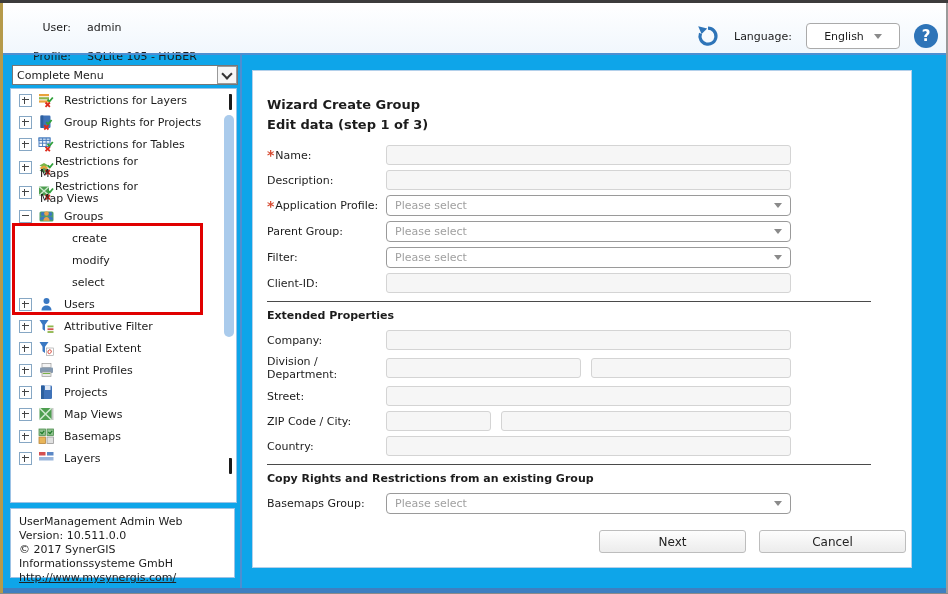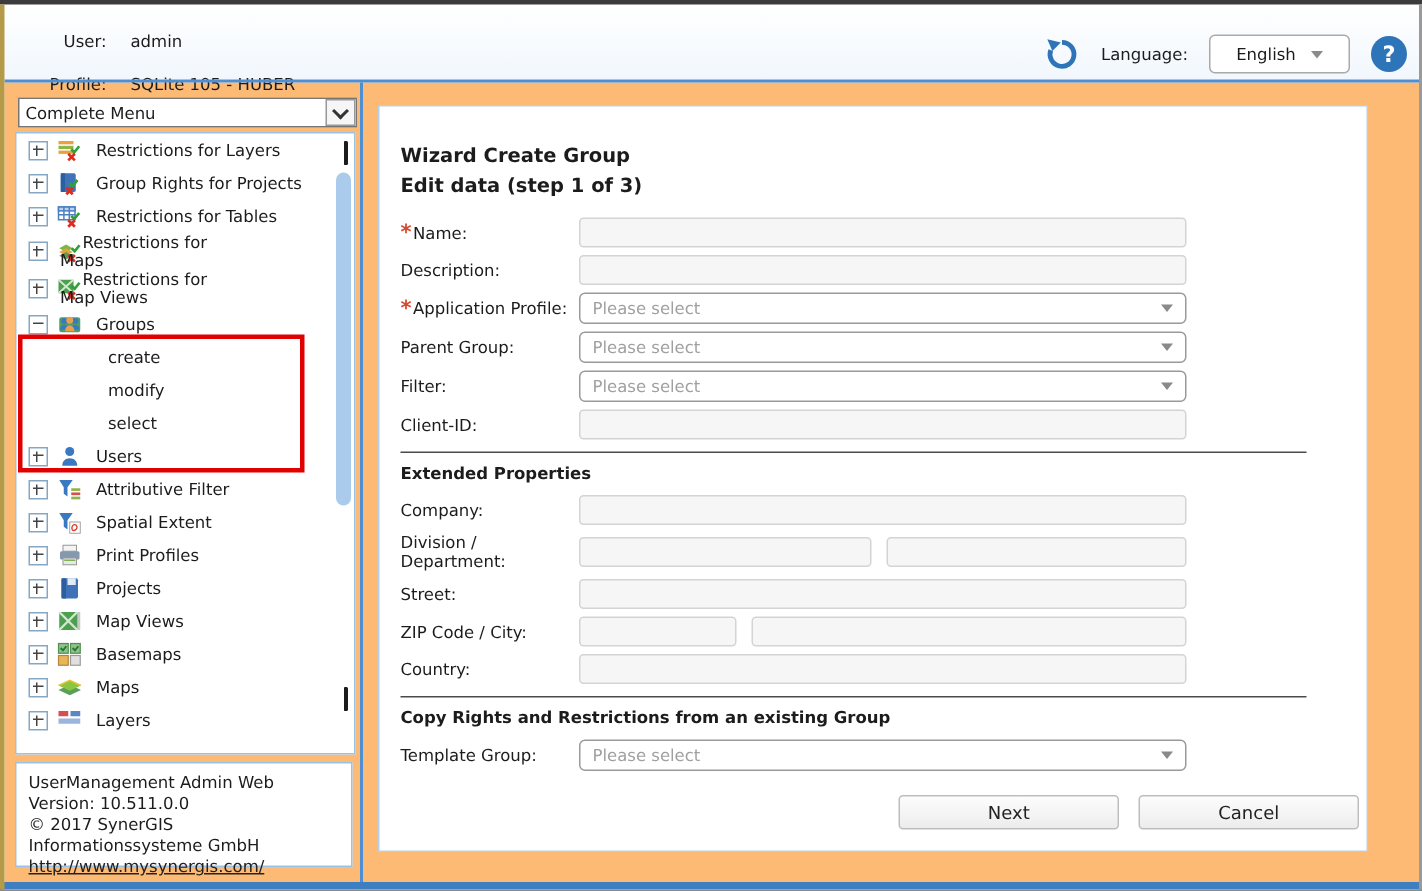--- a/index.html
+++ b/index.html
@@ -16,21 +16,21 @@
   .header-sep{position:absolute;left:3px;top:53px;right:2px;height:2px;background:#4e8ed1;z-index:3;}
   .userinfo{position:absolute;left:10px;top:18px;display:grid;grid-template-columns:58px auto;column-gap:5px;row-gap:3px;gap:16px;}
   .userinfo .lab{text-align:right;}
   .hdr-right{position:absolute;right:8px;top:20px;display:flex;align-items:center;gap:14px;}
   .refresh{width:24px;height:24px;cursor:pointer;}
   .lang-select{width:92px;height:24px;border:1px solid #aaa;border-radius:4px;background:#fff;display:flex;align-items:center;justify-content:center;gap:10px;cursor:pointer;}
   .caret-dn{width:0;height:0;border-left:4px solid transparent;border-right:4px solid transparent;border-top:5px solid #8a8a8a;}
   .help{width:24px;height:24px;border-radius:50%;background:#2e74b8;color:#fff;font-weight:bold;font-size:15px;display:flex;align-items:center;justify-content:center;cursor:pointer;}
 
   
-  .content{position:absolute;left:3px;top:55px;right:2px;height:533px;background:#fdba74;}
+  .content{position:absolute;left:3px;top:55px;right:2px;height:533px;background:#0ea5e9;}
   .vdivider{position:absolute;left:237px;top:0;bottom:0;width:2px;background:#4e8ed1;}
 
   
   .sidebar{position:absolute;left:7px;top:0;width:227px;bottom:0;}
   .cmb{margin:10px 0 0 2px;width:224px;height:18px;border:1px solid #767676;background:#fff;display:flex;align-items:center;cursor:pointer;}
   .cmb-text{flex:1;padding-left:4px;}
   .cmb-btn{width:18px;height:16px;margin:0;border:1px solid #999;background:#f6f6f6;display:flex;align-items:center;justify-content:center;}
   .chev{width:6px;height:6px;border-top:2px solid #333;border-left:2px solid #333;}
   .chev.down{transform:rotate(225deg);margin-top:-2px;}
   .treebox{position:absolute;left:0;top:33px;width:225px;height:413px;background:#fff;border:1px solid #9cc2e5;overflow:hidden;}
@@ -264,29 +264,20 @@
         <svg class="ticon" viewBox="0 0 17 17">
             <rect x="1" y="1" width="6.5" height="6.5" fill="#8fc08f" stroke="#4f8f4f" stroke-width=".8"></rect>
             <rect x="9" y="1" width="6.5" height="6.5" fill="#8fc08f" stroke="#4f8f4f" stroke-width=".8"></rect>
             <rect x="1" y="9" width="6.5" height="6.5" fill="#e8b55a" stroke="#b8853a" stroke-width=".8"></rect>
             <rect x="9" y="9" width="6.5" height="6.5" fill="#e0e0e0" stroke="#9a9a9a" stroke-width=".8"></rect>
             <path d="M2.4 4l1.6 1.6 2.2-2.8M10.4 4l1.6 1.6 2.2-2.8" stroke="#1e7a28" stroke-width="1.2" fill="none"></path>
           </svg>
         <span class="tlabel">Basemaps</span>
       </div>
 
-      <div class="trow">
-        <span class="exp plus"></span>
-        <svg class="ticon" viewBox="0 0 17 17">
-            <path d="M1 10L8.5 6.5 16 10l-7.5 3.5z" fill="#58a058"></path>
-            <path d="M1 7L8.5 3.5 16 7 8.5 10.5z" fill="#8cc63f"></path>
-            <path d="M1 7L8.5 3.5 16 7" fill="none" stroke="#e8c23b" stroke-width="1"></path>
-          </svg>
-        <span class="tlabel">Maps</span>
-      </div>
 
       <div class="trow">
         <span class="exp plus"></span>
         <svg class="ticon" viewBox="0 0 17 17">
             <rect x="1" y="2" width="6.5" height="3.5" fill="#d45050"></rect>
             <rect x="9" y="2" width="6.5" height="3.5" fill="#5b87c5"></rect>
             <rect x="1" y="7" width="14.5" height="3.5" fill="#9ab6dc"></rect>
           </svg>
         <span class="tlabel">Layers</span>
       </div>
@@ -405,21 +396,21 @@
             <span>Country:</span>
           </span>
         <input class="fin" style="">
       </div>
 
       <div class="divider"></div>
       <div class="sec-h">Copy Rights and Restrictions from an existing Group</div>
 
       <div class="frow">
         <span class="flabel">
-            <span>Template Group:</span>
+            <span>Basemaps Group:</span>
           </span>
         <div class="fsel">
             <span class="ph">Please select</span>
             <i class="caret-dn"></i>
           </div>
       </div>
 
       <div class="btn-row">
         <button class="btn">Next</button>
         <button class="btn">Cancel</button>

